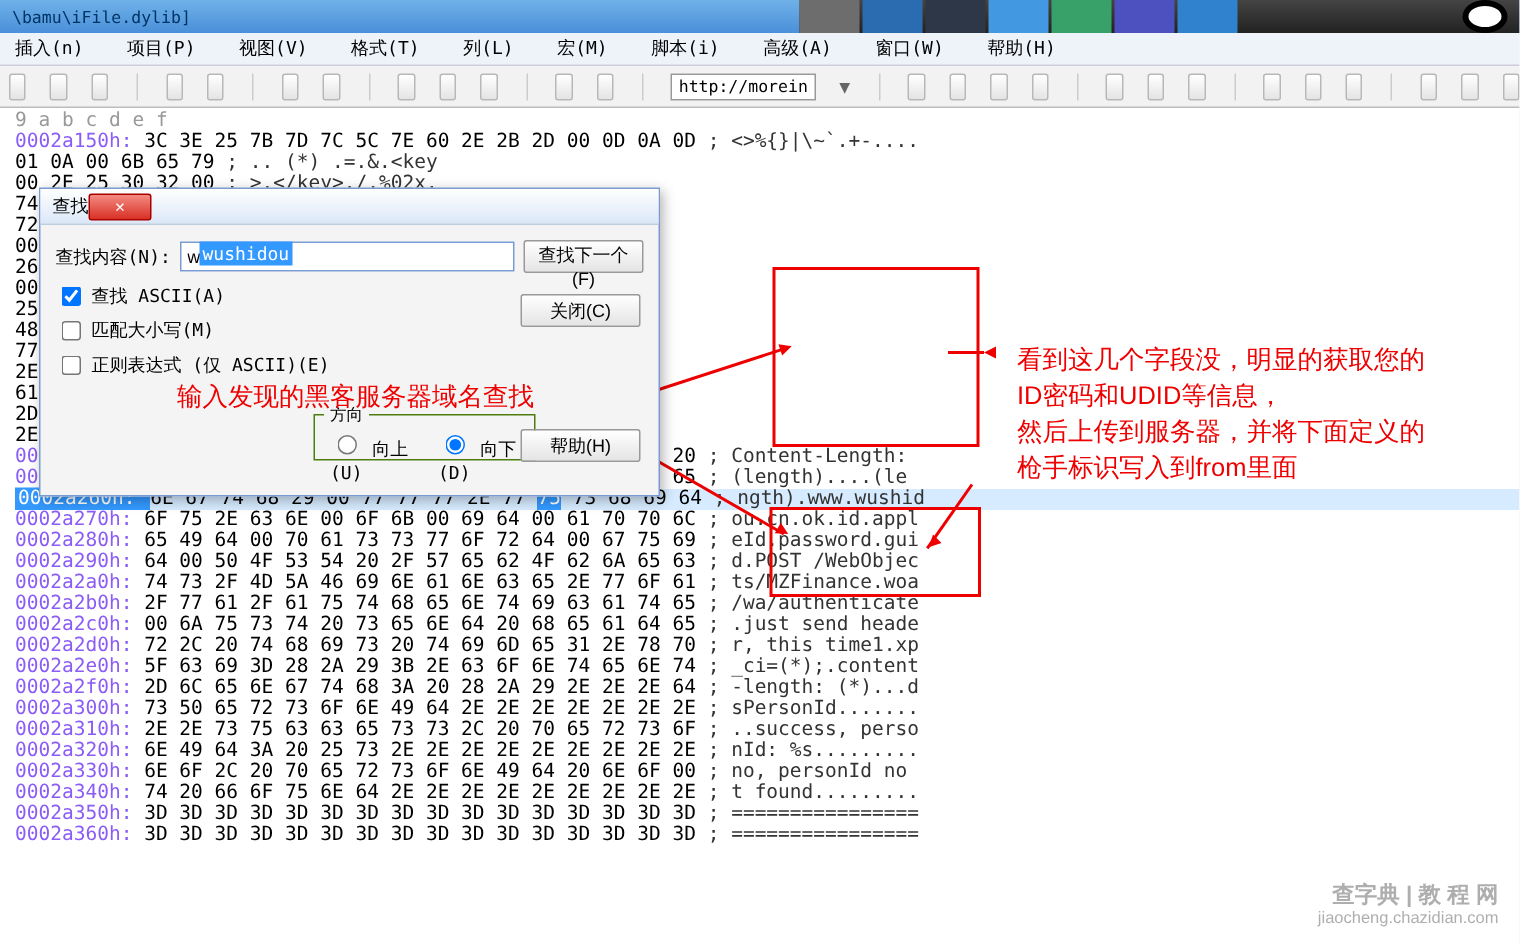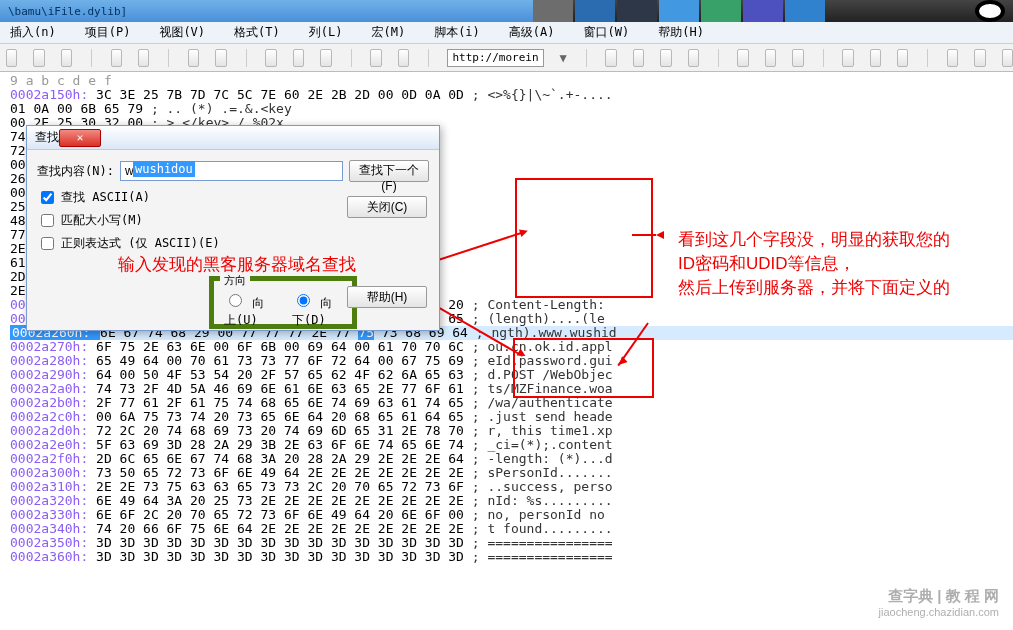--- a/index.html
+++ b/index.html
@@ -164,25 +164,25 @@
     width: 80px; height: 22px;
     background: linear-gradient(#fff,#e4e4e4);
     border: 1px solid #999;
     border-radius: 2px;
     font-size: 12px;
     cursor: pointer;
   }
   .hint { font-size: 11px; color: #333; line-height: 14px; }
   .chkrow { display: flex; align-items: center; gap: 4px; margin-top: 4px; }
   .groupbox {
-    border: 5px solid #4d7c0f;
+    border: 1px solid #4d7c0f;
     padding: 6px 10px;
     position: absolute;
     top: 150px; left: 182px;
-    width: 148px; height: 53px;
+    width: 148px; height: 31px;
     background: #f4f4f4;
   }
   .groupbox .legend {
     position: absolute; top: -8px; left: 6px;
     background: #f4f4f4; padding: 0 4px;
     font-size: 11px;
   }
   .radiow { display: flex; gap: 18px; margin-top: 4px; }
   .btncol { position: absolute; top: 70px; right: 12px; display: flex; flex-direction: column; gap: 6px; }
   .watermark {
@@ -353,20 +353,21 @@
     <button class="dlgbtn">帮助(H)</button>
   </div>
 </div>
 
 <div class="annot-input">输入发现的黑客服务器域名查找</div>
 
 <div class="annot-right">
   <div>看到这几个字段没，明显的获取您的</div>
   <div>ID密码和UDID等信息，</div>
   <div>然后上传到服务器，并将下面定义的</div>
+  <div>枪手标识写入到from里面</div>
 </div>
 
 <div class="arrow-line" style="top:186px;left:182px;width:98px;transform:rotate(60deg)"></div>
 <div class="arrow-head" style="top:245px;left:213px;transform:rotate(100deg)"></div>
 
 <div class="arrow-line" style="top:274px;left:392px;width:140px;transform:rotate(-18deg)"></div>
 <div class="arrow-head" style="top:228px;left:520px;transform:rotate(-18deg)"></div>
 
 <div class="arrow-line" style="top:290px;left:410px;width:130px;transform:rotate(30deg)"></div>
 <div class="arrow-head" style="top:350px;left:518px;transform:rotate(30deg)"></div>

